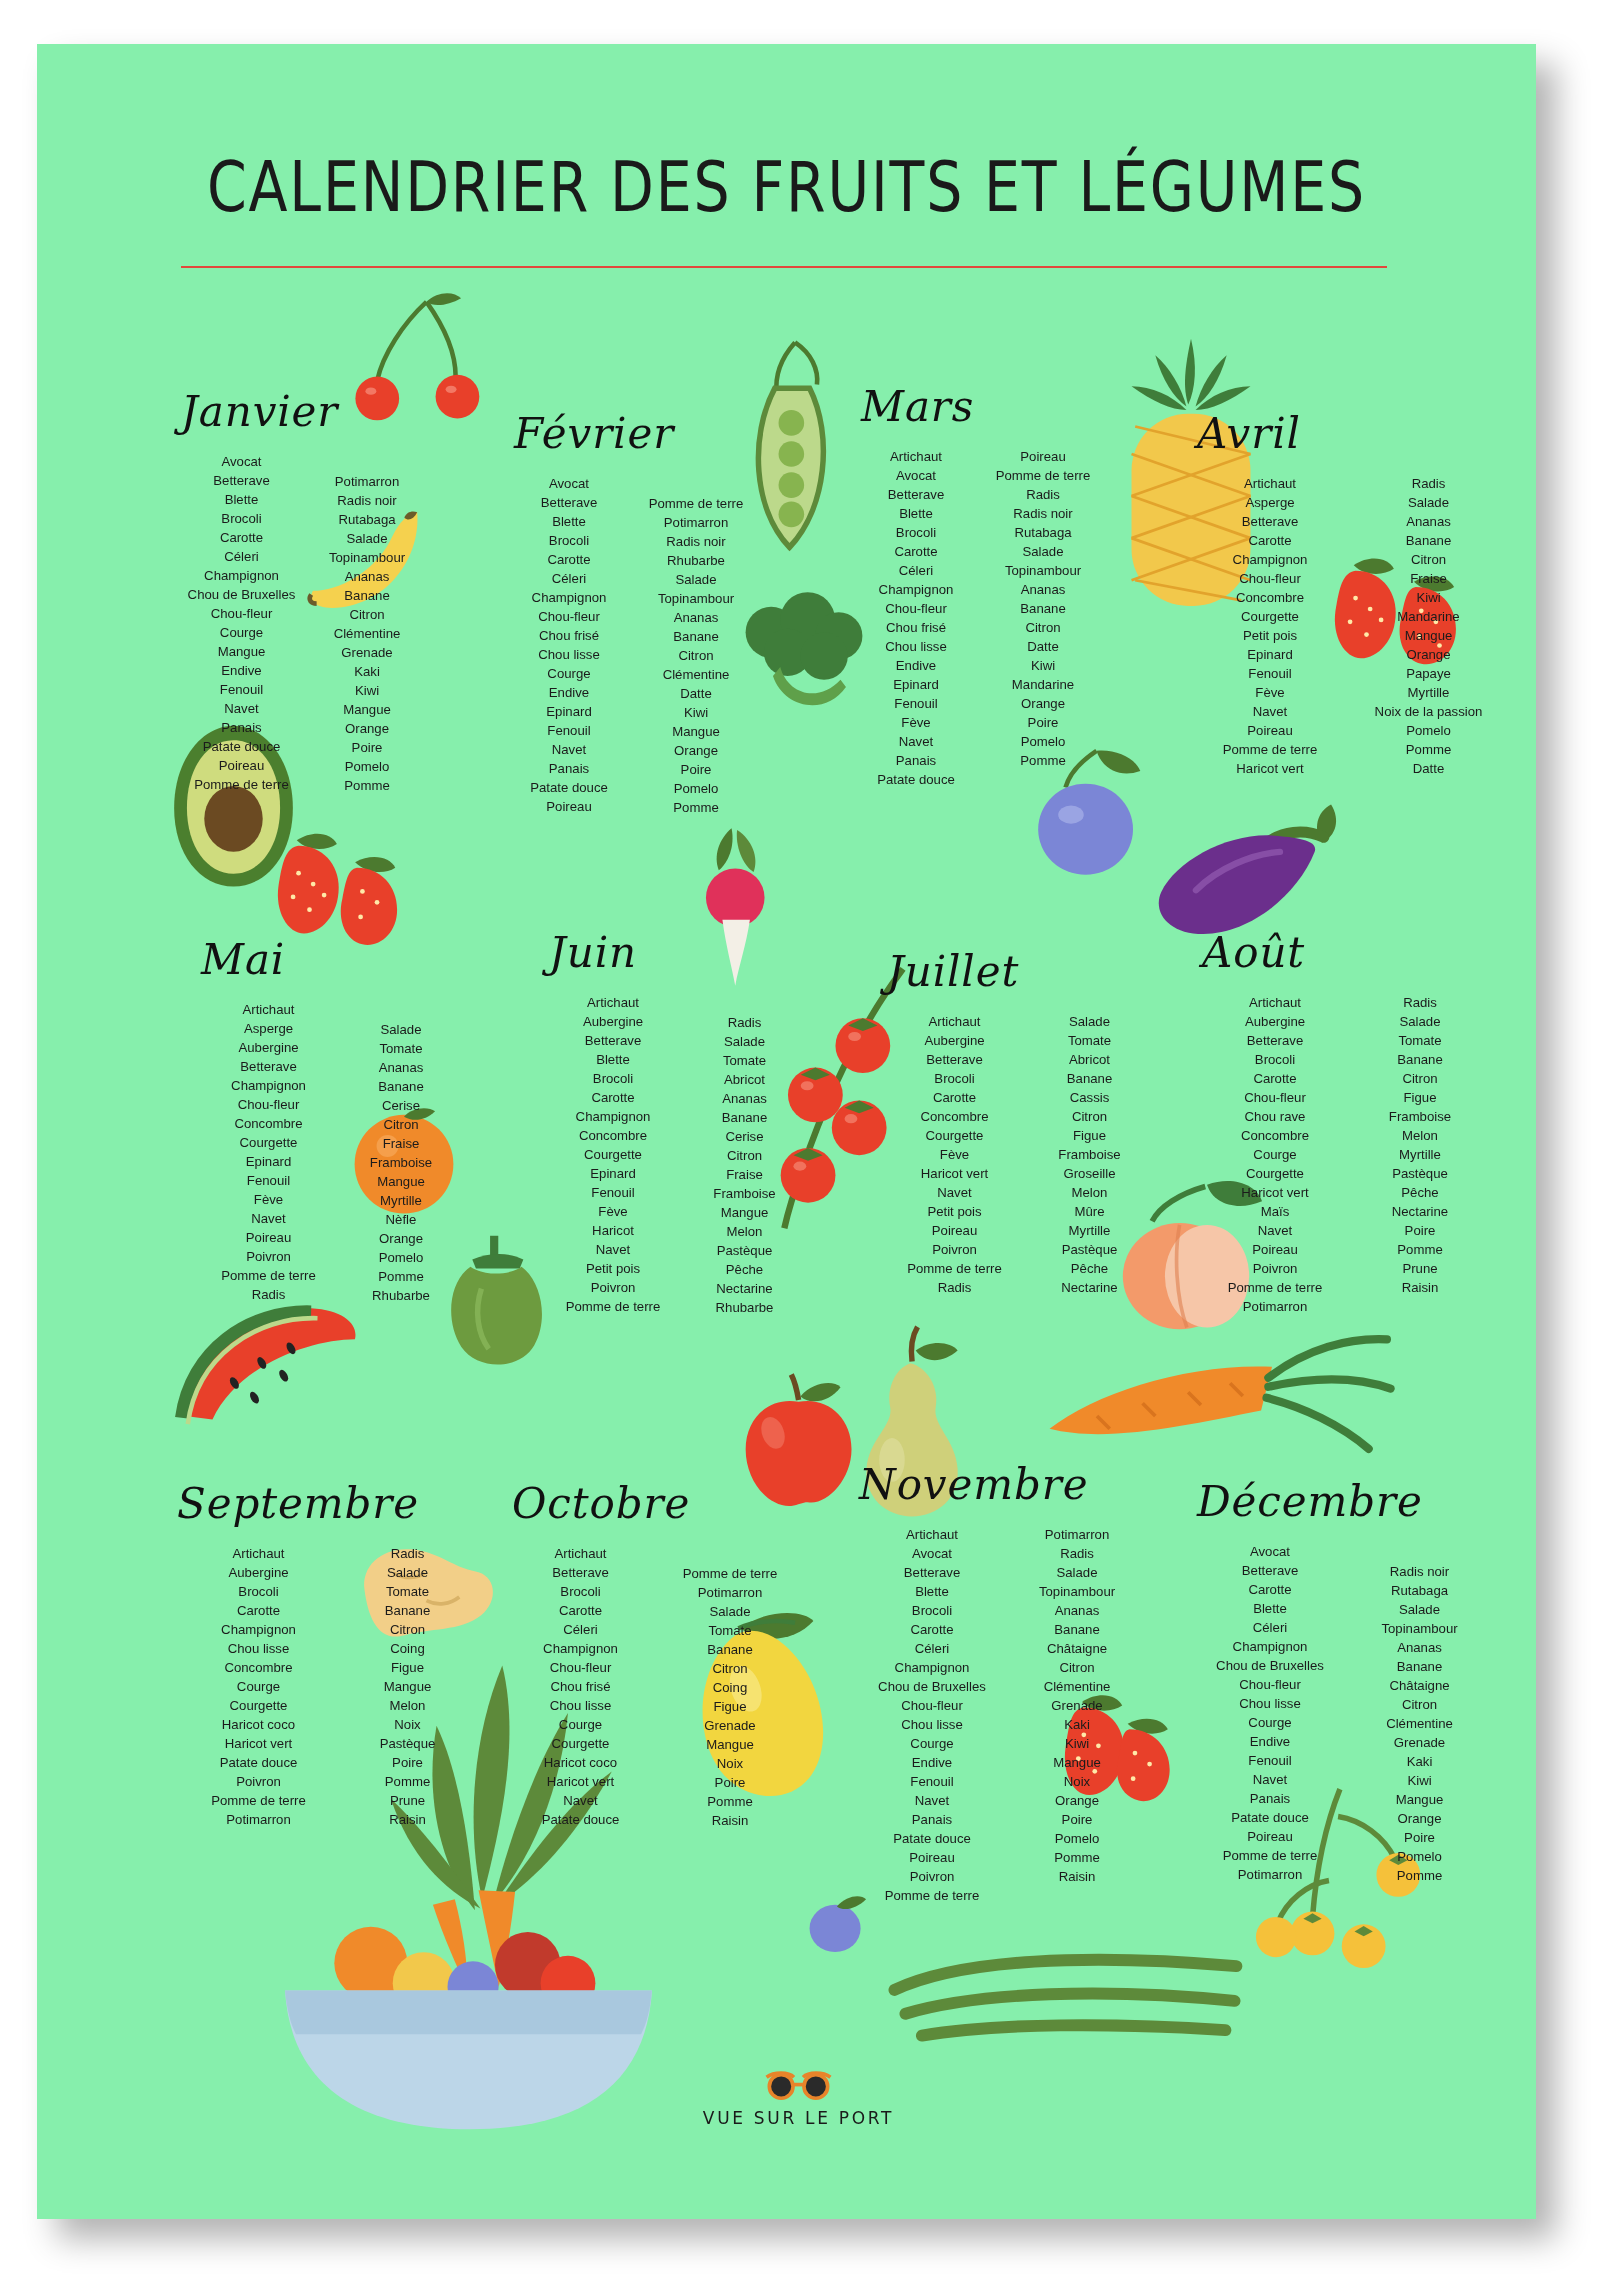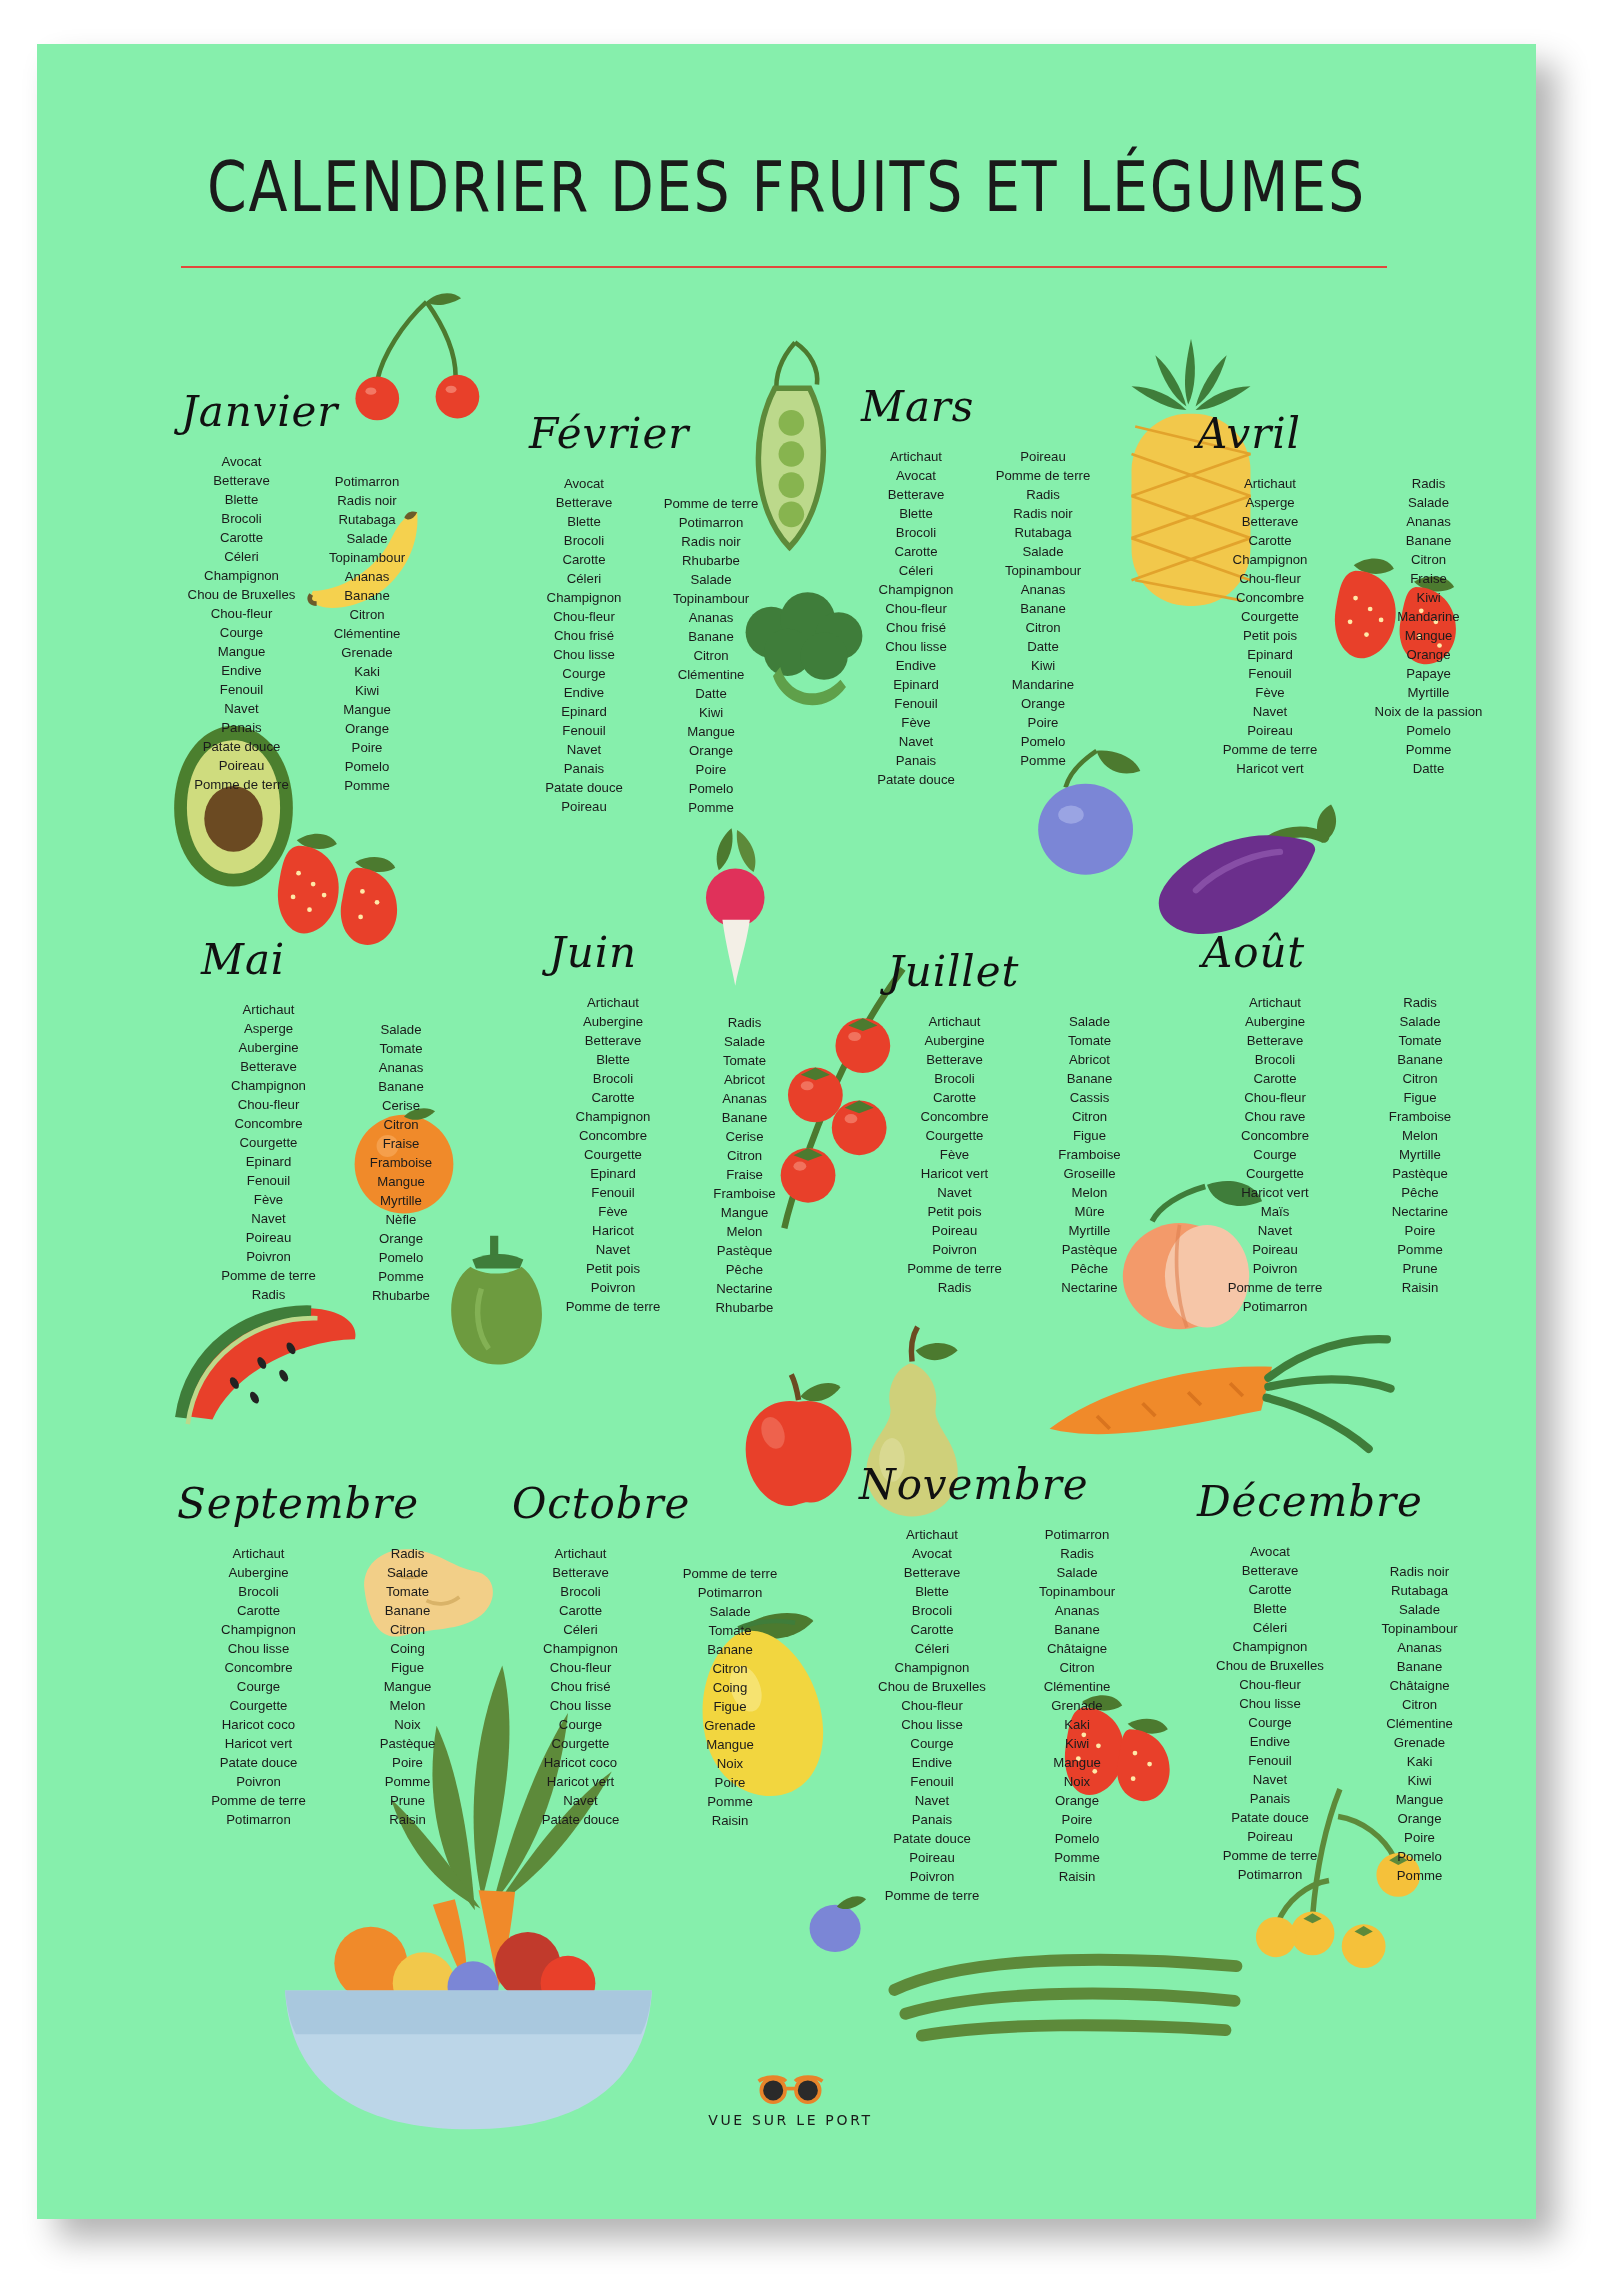--- a/index.html
+++ b/index.html
@@ -72,25 +72,25 @@
     white-space: nowrap;
   }
   .col div { white-space: nowrap; }
 
   
   .art { position: absolute; pointer-events: none; }
 
   .brand {
     position: absolute;
     bottom: 91px;
-    left: 4px;
+    left: 12px;
     width: 100%;
     text-align: center;
     font-family: "DejaVu Sans", sans-serif;
-    font-size: 14px;
+    font-size: 17px;
     letter-spacing: 2.7px;
     color: #1a1a1a;
   }
   .brand-glasses { display:block; margin: 0 auto 7.3px auto; }
 </style>
 </head>
 <body>
 
 <div class="poster-wrap">
   <div class="poster">
@@ -425,21 +425,21 @@
           <div>Kiwi</div>
           <div>Mangue</div>
           <div>Orange</div>
           <div>Poire</div>
           <div>Pomelo</div>
           <div>Pomme</div>
         </div>
       </div>
     </div>
 
-    <div class="month" style="left:492px; top:365px;">
+    <div class="month" style="left:477px; top:365px;">
       <div class="month-name">Février</div>
       <div class="cols">
         <div class="col" style="width:110px;">
           <div>Avocat</div>
           <div>Betterave</div>
           <div>Blette</div>
           <div>Brocoli</div>
           <div>Carotte</div>
           <div>Céleri</div>
           <div>Champignon</div>

